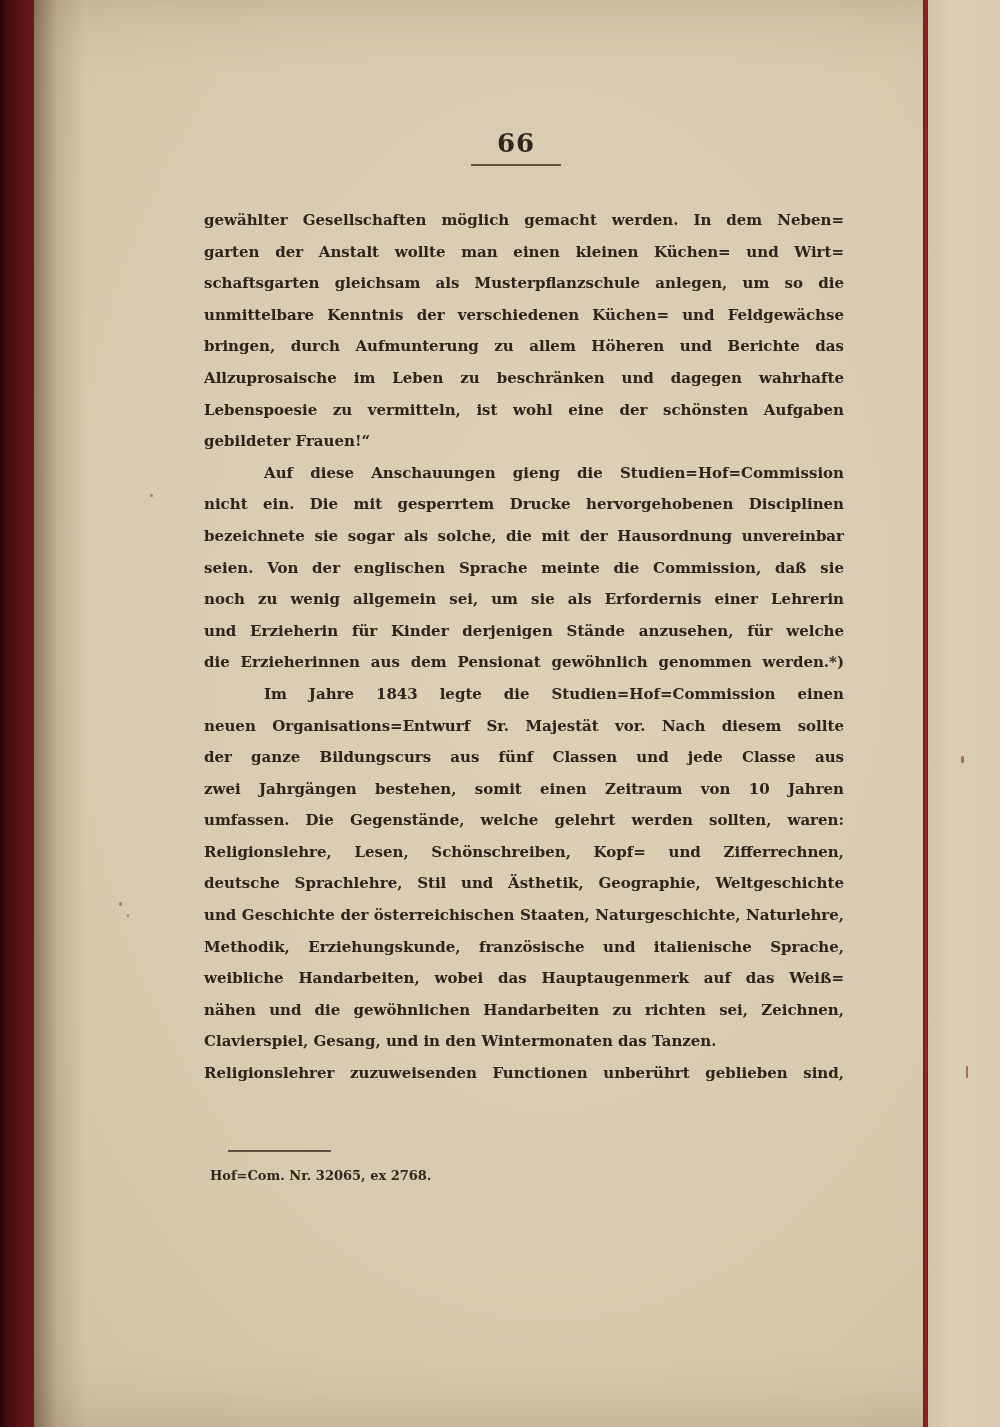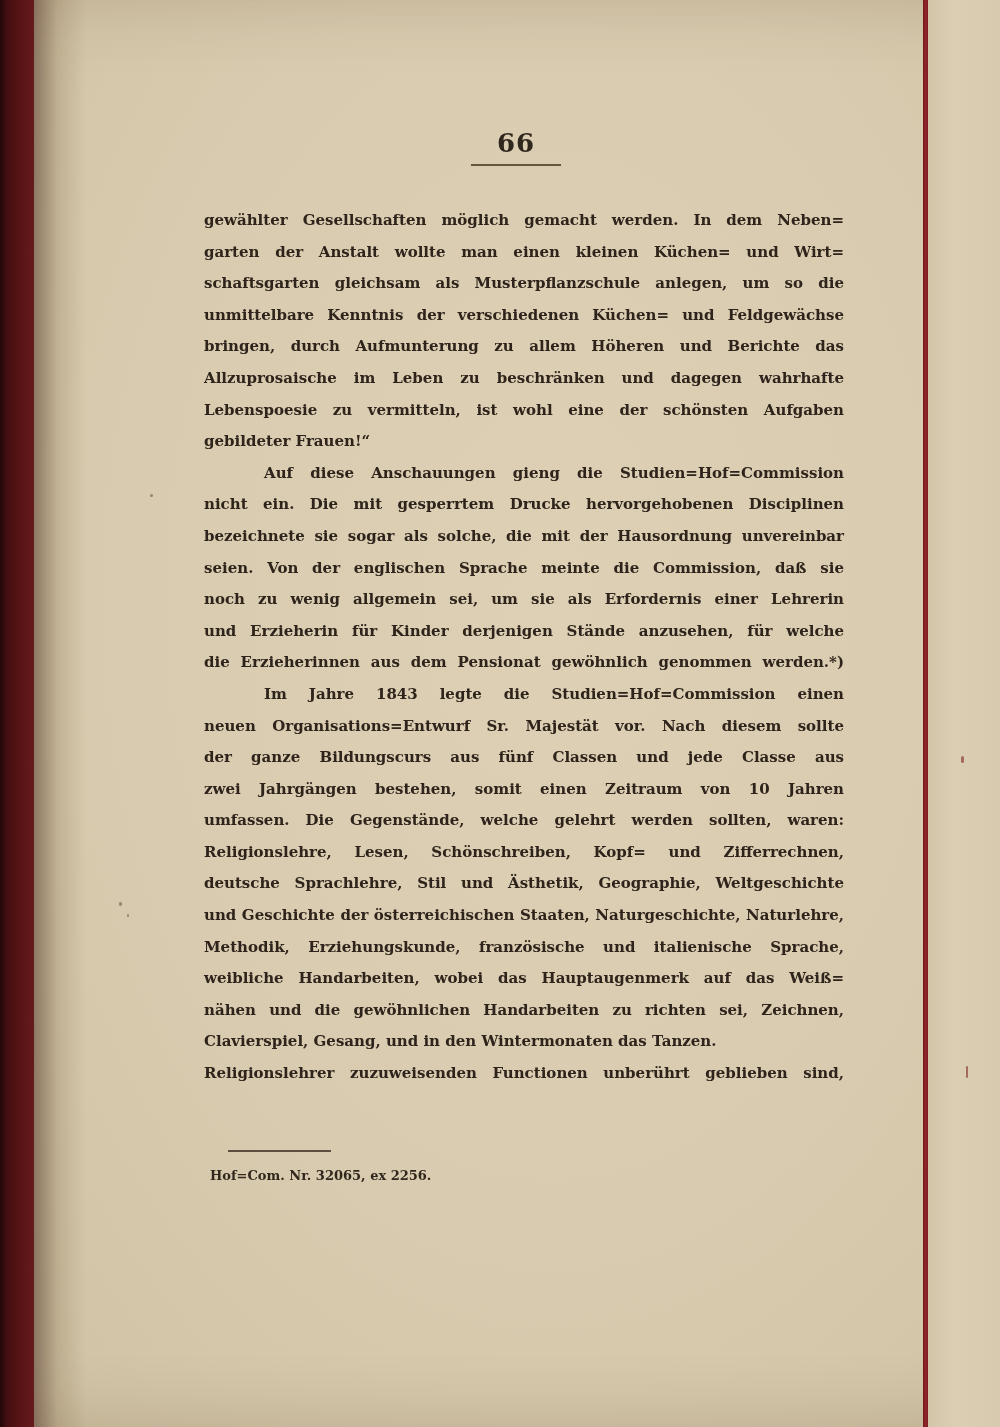--- a/index.html
+++ b/index.html
@@ -101,21 +101,21 @@
       <div class="line">und Geschichte der österreichischen Staaten, Naturgeschichte, Naturlehre,</div>
       <div class="line">Methodik, Erziehungskunde, französische und italienische Sprache,</div>
       <div class="line">weibliche Handarbeiten, wobei das Hauptaugenmerk auf das Weiß=</div>
       <div class="line">nähen und die gewöhnlichen Handarbeiten zu richten sei, Zeichnen,</div>
       <div class="line short">Clavierspiel, Gesang, und in den Wintermonaten das Tanzen.</div>
       <div class="line">Religionslehrer zuzuweisenden Functionen unberührt geblieben sind,</div>
     </div>
 
   <div class="footnote-rule"></div>
   <div class="footnote">
-      <div class="fline short">Hof=Com. Nr. 32065, ex 2256.</div>
+      <div class="fline short">Hof=Com. Nr. 32065, ex 2768.</div>
     </div>
 
   <div class="speck" style="left:150px;top:494px;width:3px;height:3px;"></div>
   <div class="speck" style="left:119px;top:902px;width:3px;height:4px;"></div>
   <div class="speck" style="left:127px;top:914px;width:2px;height:3px;"></div>
   <div class="edge-mark" style="left:961px;top:756px;width:3px;height:7px;"></div>
   <div class="edge-mark" style="left:966px;top:1066px;width:2px;height:12px;"></div>
 
 </div>
 

